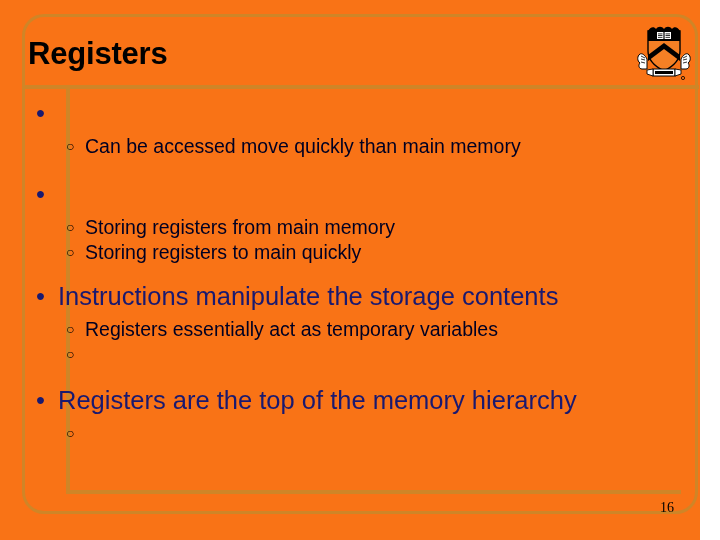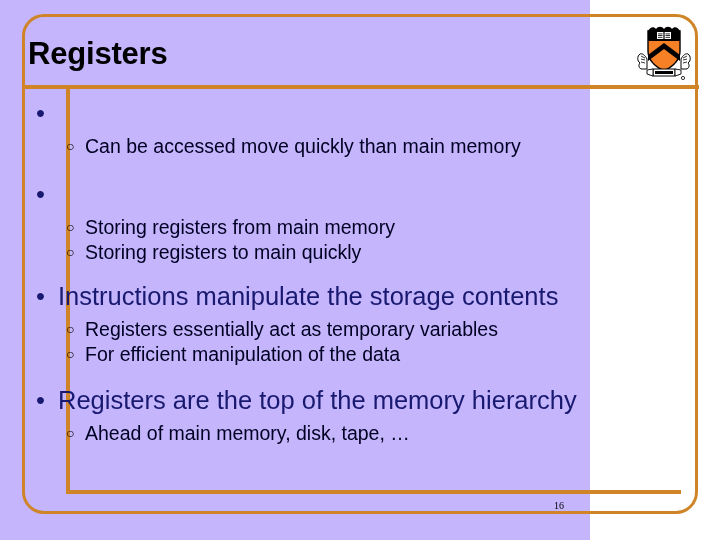--- a/index.html
+++ b/index.html
@@ -9,23 +9,23 @@
   }
   body {
     width: 720px;
     height: 540px;
     overflow: hidden;
     font-family: "Liberation Sans", sans-serif;
   }
 
   #slide {
     position: relative;
-    width: 590px;
+    width: 700px;
     height: 540px;
-    background: #c4b5fd;
+    background: #f97316;
   }
 
   
   #outer-frame {
     position: absolute;
     left: 22px;
     top: 14px;
     width: 676px;
     height: 500px;
     border: 3px solid #cf8527;
@@ -137,21 +137,21 @@
   #g0 { margin-bottom: 20px; }
   #g1 { margin-bottom: 16px; }
   #g2 { margin-bottom: 18px; }
   #g3 { margin-bottom: 0; }
 
   
   #page-number {
     position: absolute;
     right: 26px;
     top: 500px;
-    font-size: 10px;
+    font-size: 14px;
     font-family: "Liberation Serif", serif;
     color: #000000;
   }
 </style>
 </head>
 <body>
 
 <div id="slide">
 
   <div id="outer-frame"></div>
@@ -230,34 +230,32 @@
         <span class="bullet">•</span>
         <span class="txt">Instructions manipulate the storage contents</span>
       </div>
       <div class="sub-list">
         <div class="l2">
           <span class="bullet">○</span>
           <span class="txt">Registers essentially act as temporary variables</span>
         </div>
         <div class="l2">
           <span class="bullet">○</span>
-          <span class="txt">For efficient manipulation of the data</span>
         </div>
       </div>
     </div>
 
     <div class="group" id="g3">
       <div class="l1">
         <span class="bullet">•</span>
         <span class="txt">Registers are the top of the memory hierarchy</span>
       </div>
       <div class="sub-list">
         <div class="l2">
           <span class="bullet">○</span>
-          <span class="txt">Ahead of main memory, disk, tape, …</span>
         </div>
       </div>
     </div>
 
   </div>
 
   <div id="page-number">16</div>
 
 </div>
 

